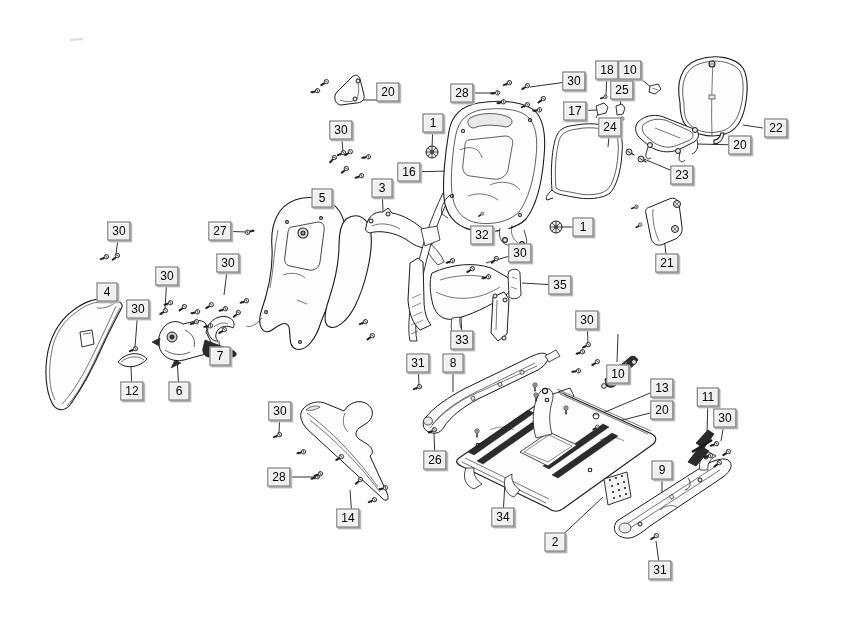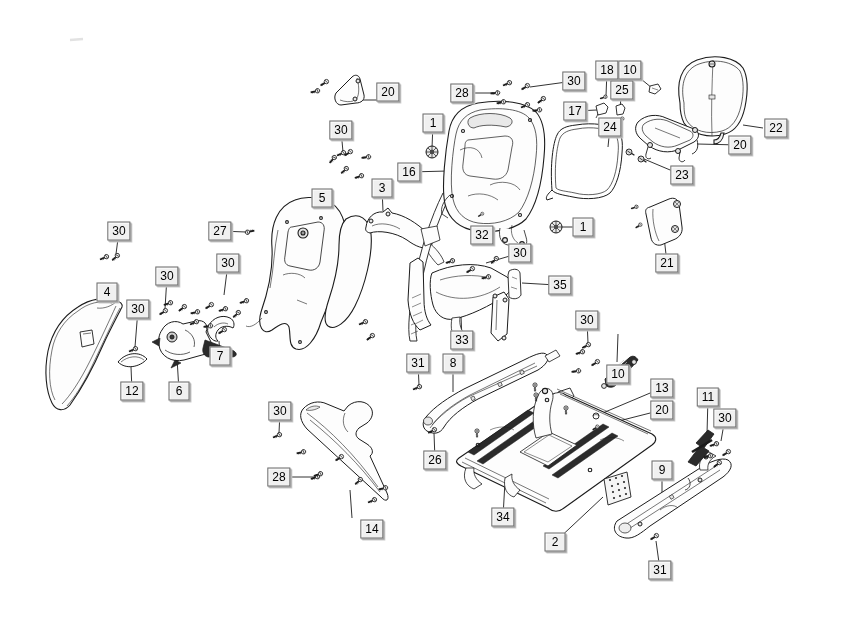--- a/index.html
+++ b/index.html
@@ -459,19 +459,19 @@
       <div class="callout" style="left: 453px; top: 363px;">8</div>
       <div class="callout" style="left: 587px; top: 320px;">30</div>
       <div class="callout" style="left: 618px; top: 334px; margin-top: 40px;">10</div>
       <div class="callout" style="left: 662px; top: 388px;">13</div>
       <div class="callout" style="left: 662px; top: 410px;">20</div>
       <div class="callout" style="left: 708px; top: 397px;">11</div>
       <div class="callout" style="left: 725px; top: 418px;">30</div>
       <div class="callout" style="left: 280px; top: 411px;">30</div>
       <div class="callout" style="left: 435px; top: 460px;">26</div>
       <div class="callout" style="left: 279px; top: 477px;">28</div>
-      <div class="callout" style="left: 372px; top: 518px; margin-top: 11px;">14</div>
+      <div class="callout" style="left: 348px; top: 518px;">14</div>
       <div class="callout" style="left: 503px; top: 517px;">34</div>
       <div class="callout" style="left: 555px; top: 542px;">2</div>
       <div class="callout" style="left: 662px; top: 470px;">9</div>
       <div class="callout" style="left: 660px; top: 570px;">31</div>
     </div>
 </div>
 
 </body></html>

